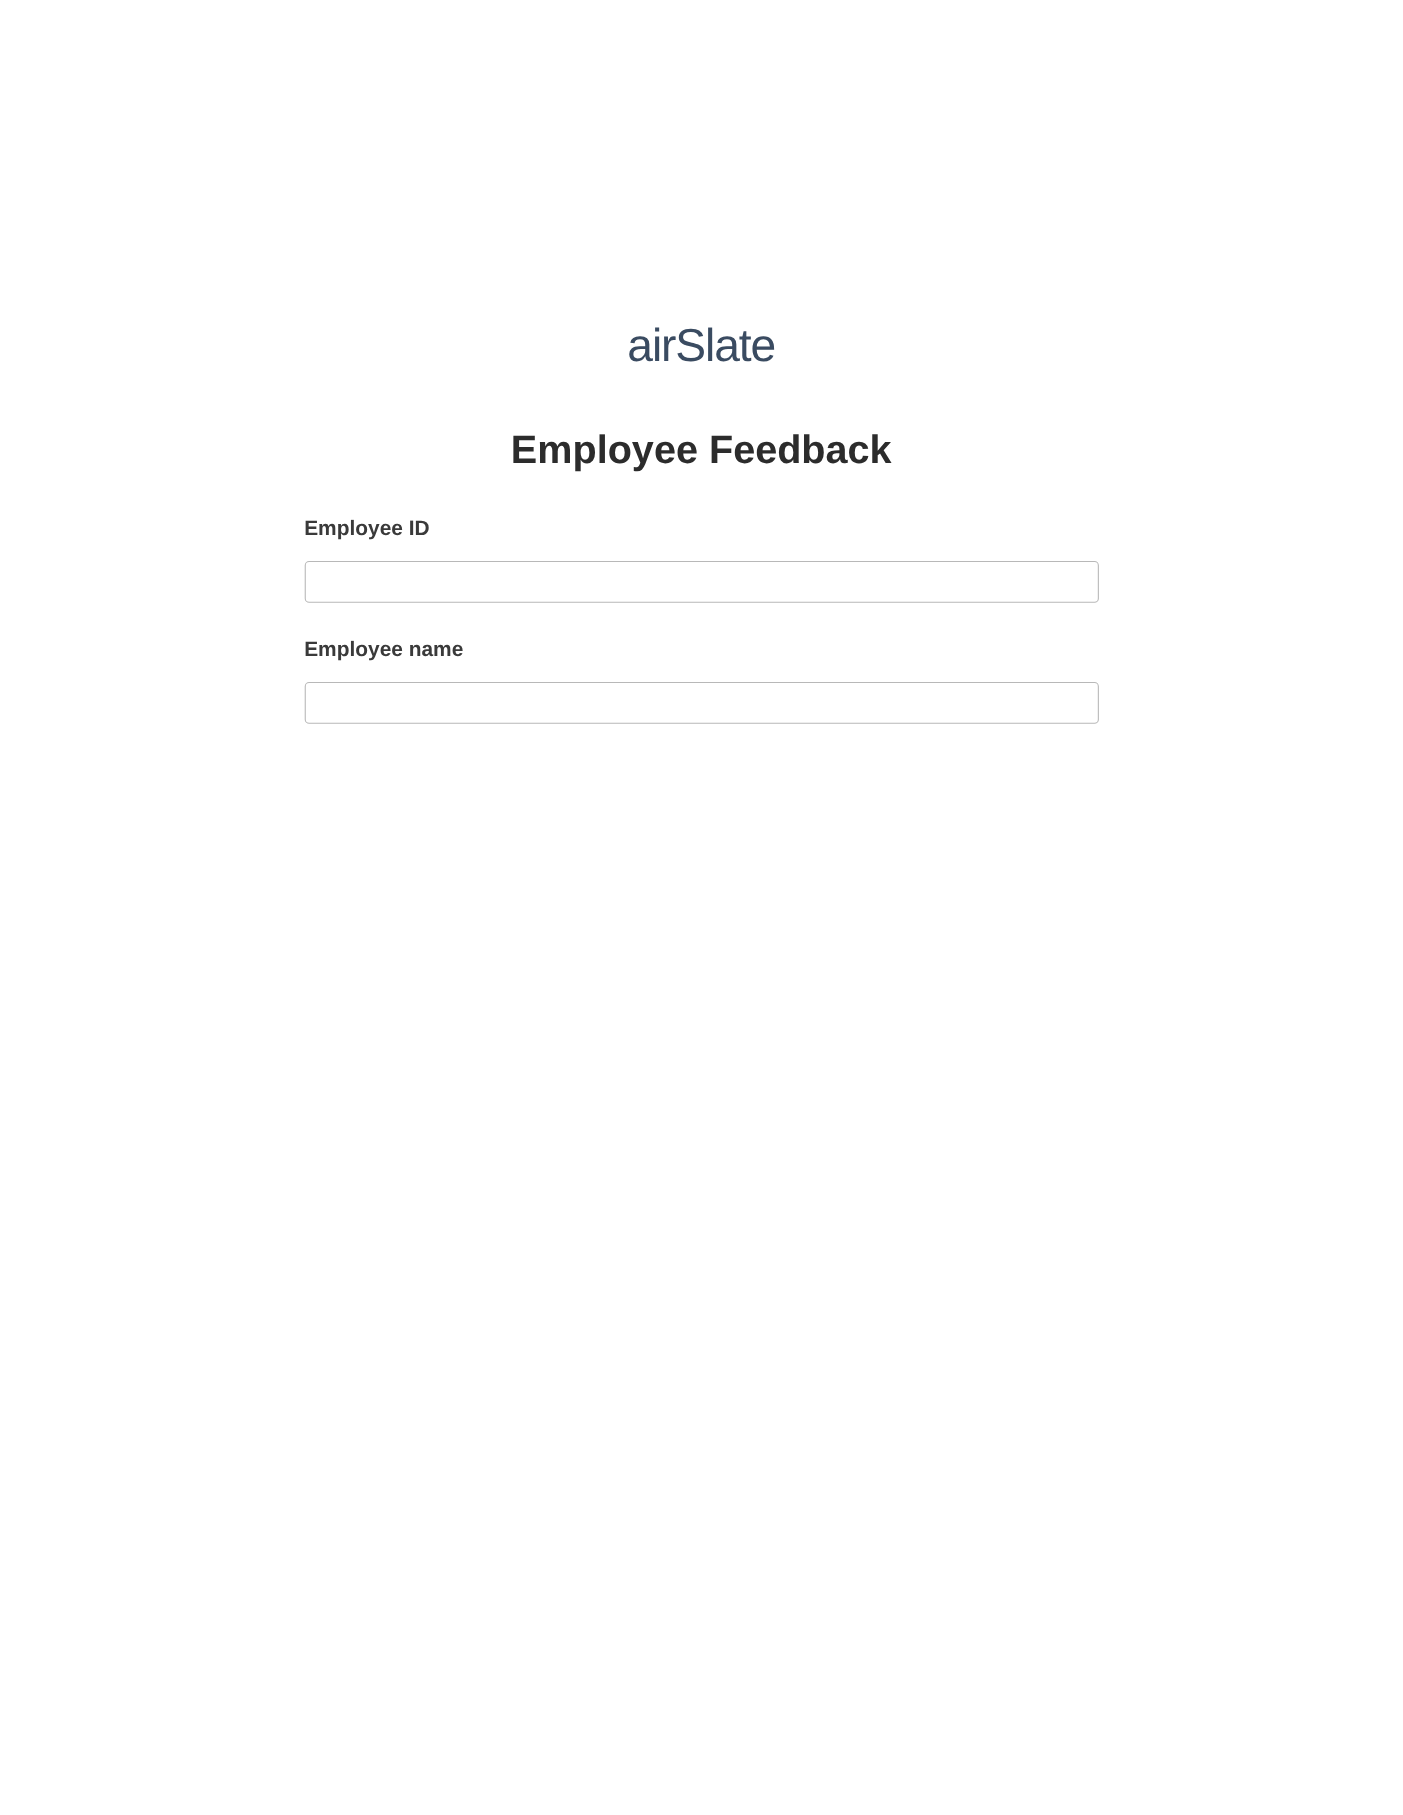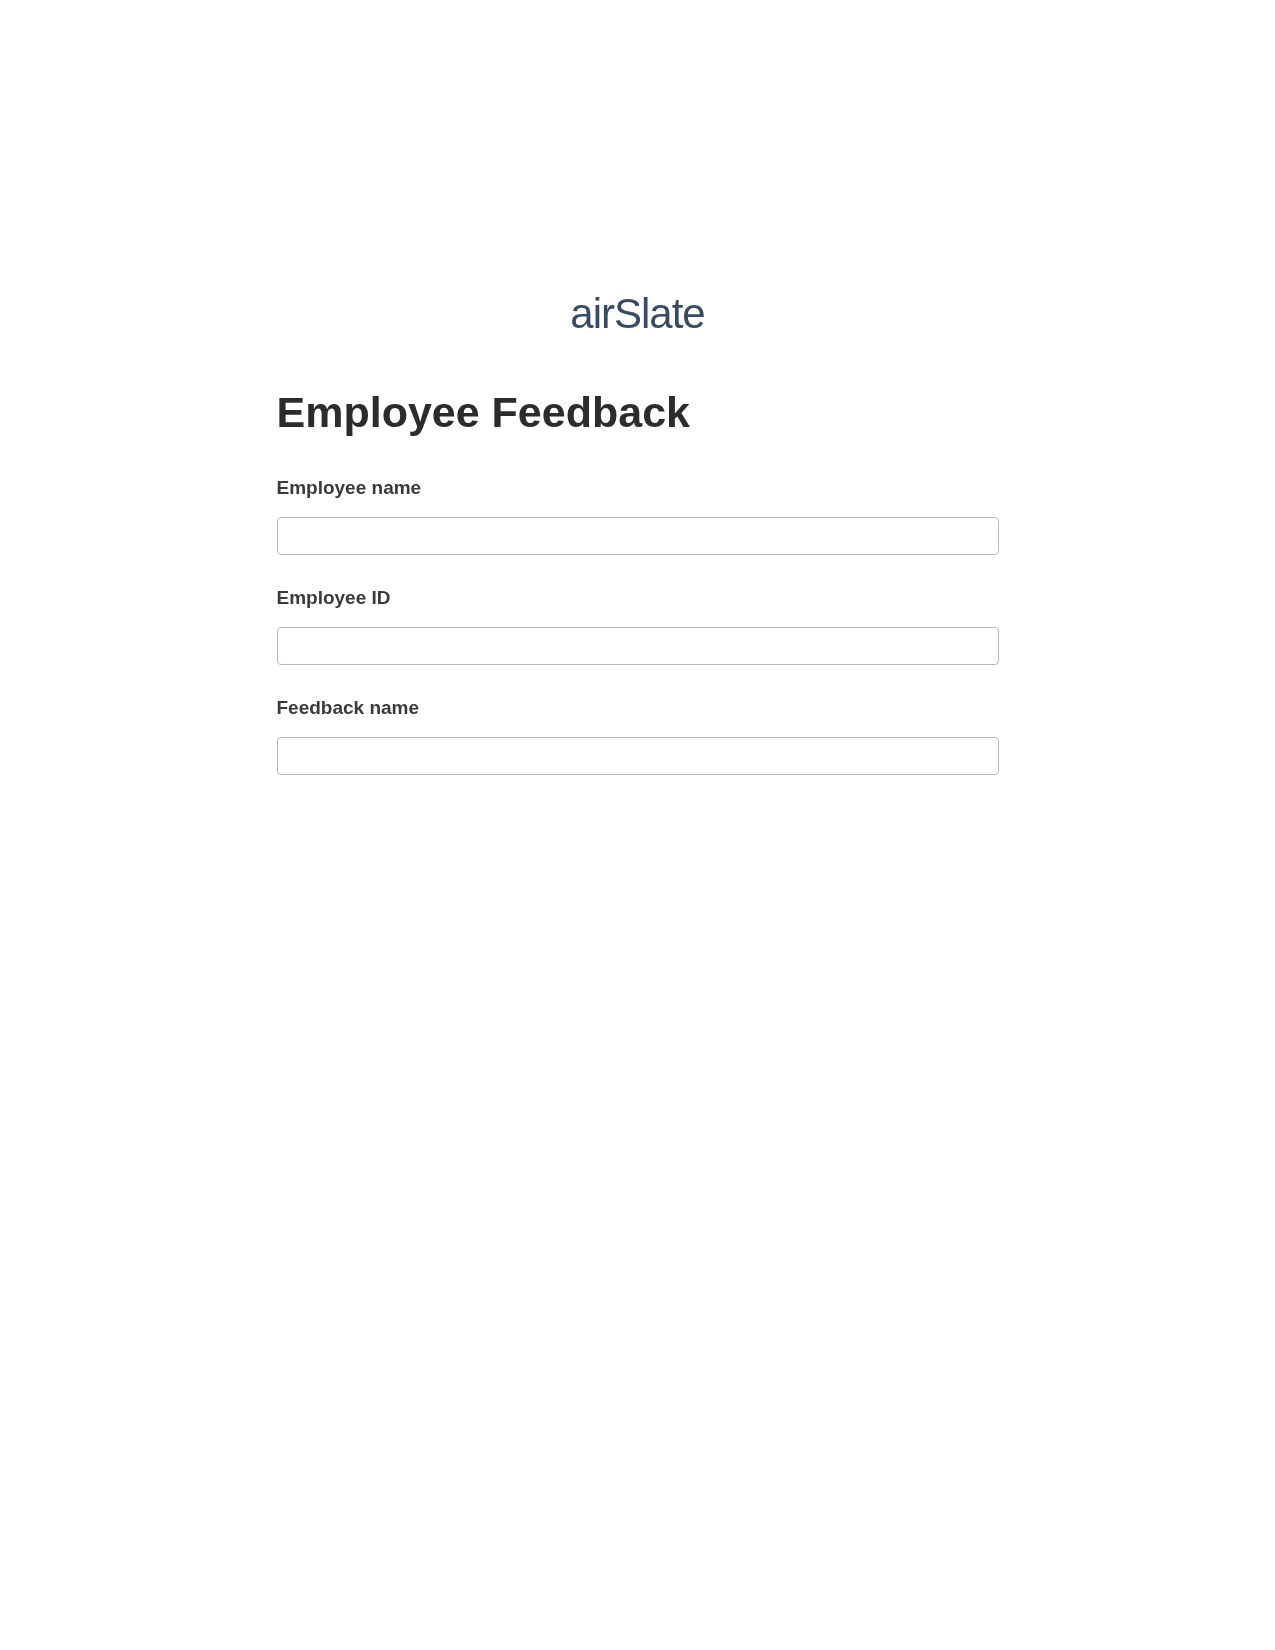--- a/index.html
+++ b/index.html
@@ -29,24 +29,25 @@
       color: #3a4b61;
       letter-spacing: -1px;
     }
     .logo-air {
       font-weight: 400;
     }
     .logo-slate {
       font-weight: 400;
     }
     .form-title {
-      font-size: 43px;
+      font-size: 36px;
       font-weight: 700;
       color: #2c2c2c;
       margin-bottom: 40px;
+      text-align: center;
     }
     .form-group {
       margin-bottom: 32px;
     }
     .field-label {
       display: block;
       font-size: 19px;
       font-weight: 700;
       color: #3a3a3a;
       margin-bottom: 18px;
@@ -64,28 +65,24 @@
 </head>
 <body>
 
 <div class="container">
   <div class="logo">
     <span class="logo-text"><span class="logo-air">air</span><span class="logo-slate">Slate</span></span>
   </div>
 
   <h1 class="form-title">Employee Feedback</h1>
 
-  <div class="form-group">
-    <label class="field-label">Employee name</label>
-    <input type="text" class="text-input" value="" style="">
-  </div>
 
 
   <div class="form-group">
     <label class="field-label">Employee ID</label>
     <input type="text" class="text-input" value="" style="">
   </div>
 
   <div class="form-group">
-    <label class="field-label">Feedback name</label>
+    <label class="field-label">Employee name</label>
     <input type="text" class="text-input" value="" style="">
   </div>
 </div>
 
 </body></html>

